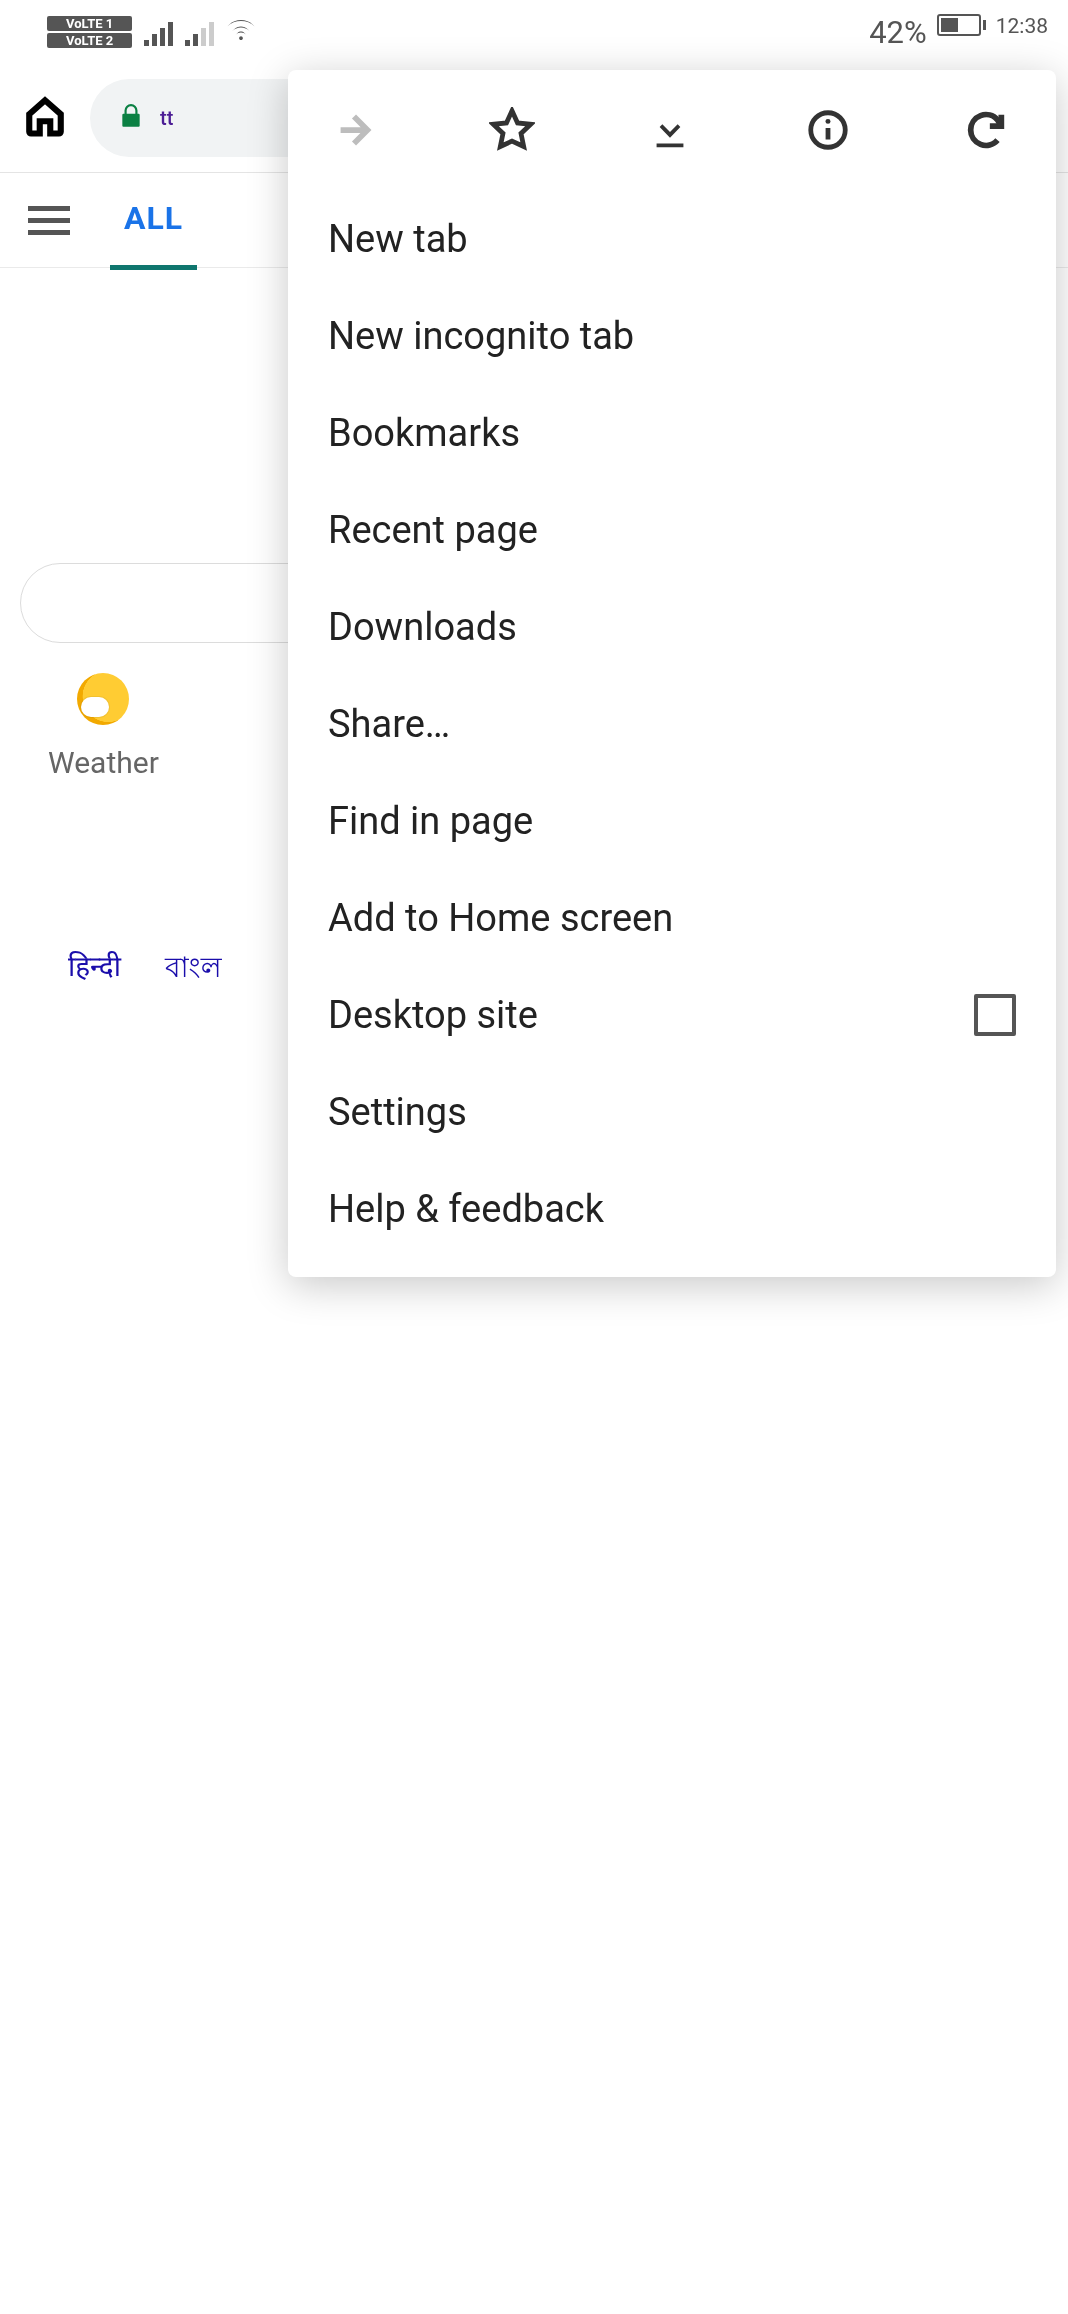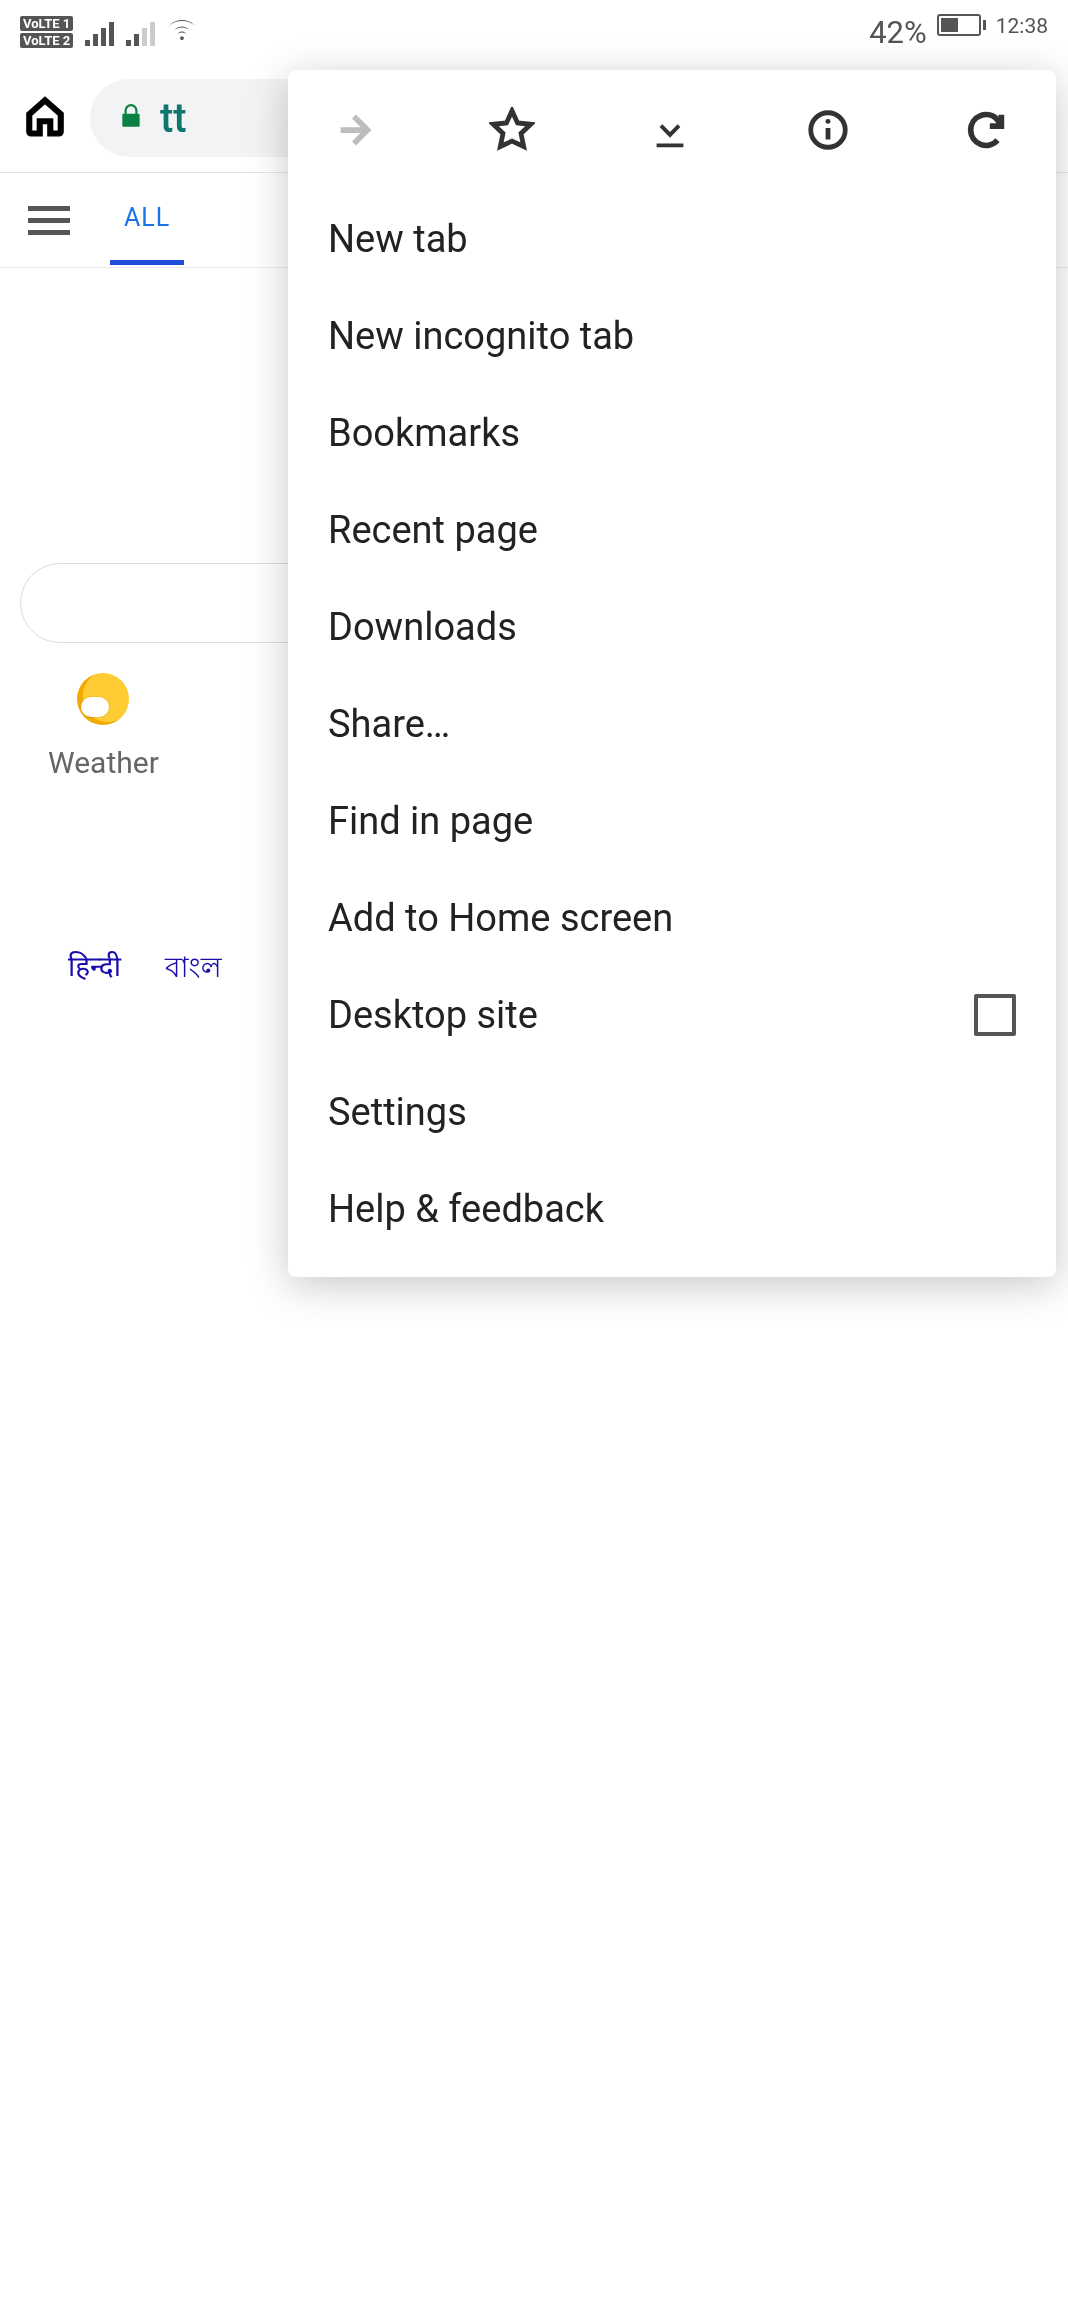--- a/index.html
+++ b/index.html
@@ -16,21 +16,21 @@
     height: 64px;
     display: flex;
     align-items: center;
     justify-content: space-between;
     padding: 0 20px;
     color: #000;
   }
   .status-left { display:flex; align-items:center; gap:12px; }
   .status-right { display:flex; align-items:flex-start; gap:10px; font-size:31px; color:#555; }
   .volte-group { display:flex; flex-direction:column; gap:2px; }
-  .volte-badge { background:#555; color:#fff; font-size:13px; font-weight:700; padding:1px 3px; border-radius:2px; line-height:1; }
+  .volte-badge { background:#555; color:#fff; font-size:13px; font-weight:700; padding:1px 19px; border-radius:2px; line-height:1;margin-left:27px; }
   .sig-bars { display:flex; align-items:flex-end; gap:3px; height:28px; }
   .sig-bars span { width:5px; background:#555; }
   .sig-bars span:nth-child(1){height:6px}
   .sig-bars span:nth-child(2){height:12px}
   .sig-bars span:nth-child(3){height:18px}
   .sig-bars span:nth-child(4){height:24px}
   .sig-bars.weak span:nth-child(3),.sig-bars.weak span:nth-child(4){background:#ccc}
   .wifi-icon svg { width:30px; height:30px; fill:#555; }
   .battery { display:flex; align-items:center; gap:2px; }
   .battery-body { width:44px; height:22px; border:2px solid #555; border-radius:3px; position:relative; }
@@ -53,39 +53,39 @@
     height:78px;
     background:#f1f3f4;
     border-radius:40px;
     display:flex;
     align-items:center;
     padding: 0 28px;
     gap:16px;
     overflow:hidden;
   }
   .lock-icon svg { width:26px; height:30px; fill:#0b8043; }
-  .addr-text { color:#0f766e; font-size:40px; font-weight:500; white-space:nowrap; }
+  .addr-text { color:#4c1d95; font-size:20px; font-weight:500; white-space:nowrap; }
 
   
   .page-tabs {
     height:95px;
     display:flex;
     align-items:center;
     gap:40px;
     padding:0 28px;
     border-bottom:1px solid #eaeaea;
   }
   .hamburger { display:flex; flex-direction:column; gap:7px; }
   .hamburger span { width:42px; height:5px; background:#555; }
   .tab-all {
     color:#1a73e8;
-    font-size:25px;
-    font-weight:400;
+    font-size:32px;
+    font-weight:700;
     padding:28px 14px;
-    border-bottom:5px solid #1d4ed8;
+    border-bottom:5px solid #0f766e;
     letter-spacing:1px;
   }
   .search-box {
     margin-top:0;
     width:calc(100% - 40px);
     max-width:1028px;
     height:80px;
     border:1px solid #dcdcdc;
     border-radius:40px;
     margin-left:20px;

